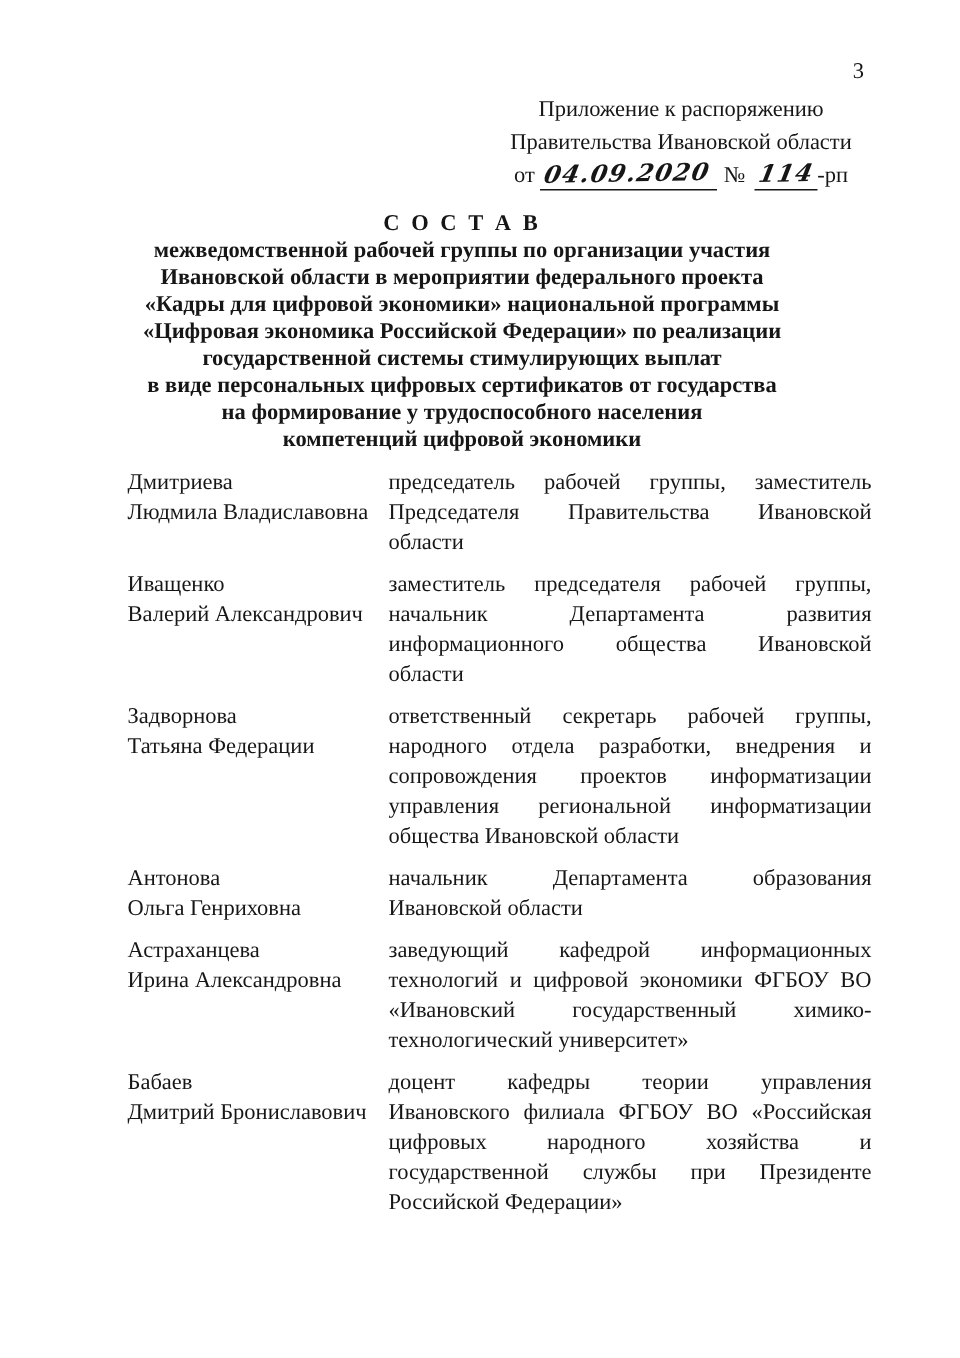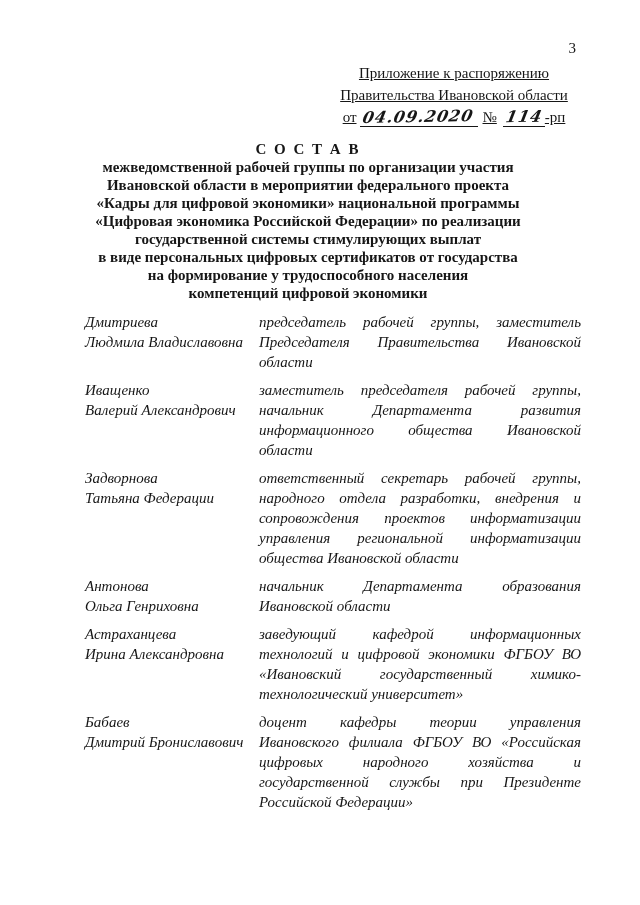--- a/index.html
+++ b/index.html
@@ -19,21 +19,20 @@
     font-size: 15px;
   }
   .appendix {
     position: absolute;
     top: 62px;
     right: 64px;
     width: 244px;
     text-align: center;
     font-size: 15px;
     line-height: 22px;
-    text-decoration: underline;
   }
   .app-line3 { white-space: nowrap; }
   .uline {
     display: inline-block;
     border-bottom: 1.4px solid #161616;
     text-align: center;
     vertical-align: baseline;
     line-height: 18px;
   }
   .uline.date { min-width: 118px; margin: 0 5px 0 3px; }
@@ -59,21 +58,20 @@
     line-height: 18px;
   }
   .doc-title .spaced { letter-spacing: 2px; }
   .members {
     position: absolute;
     top: 312px;
     left: 85px;
     width: 498px;
     font-size: 15px;
     line-height: 20px;
-    font-style: italic;
   }
   .member { display: flex; margin-bottom: 8px; }
   .name-col { width: 174px; flex: none; }
   .role-col { width: 322px; flex: none; }
   .jl { text-align: justify; text-align-last: justify; }
 </style>
 </head>
 <body>
 
 <div class="page">

